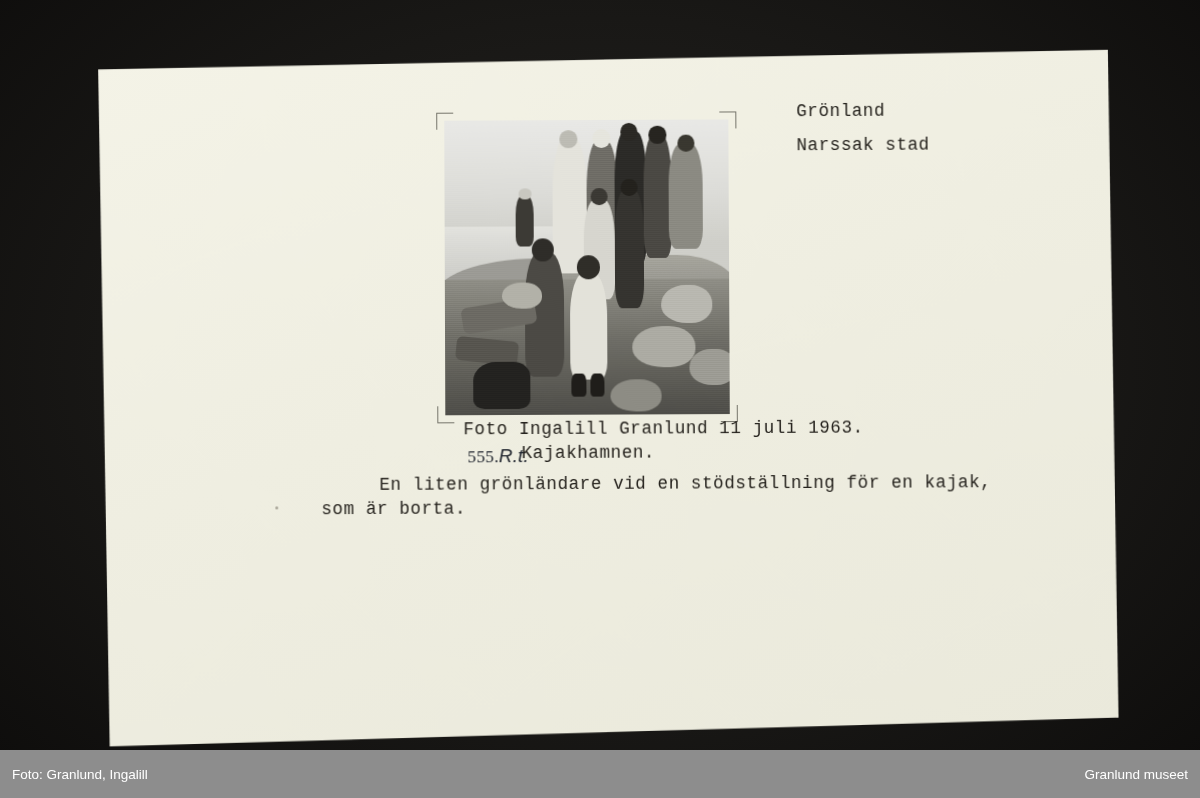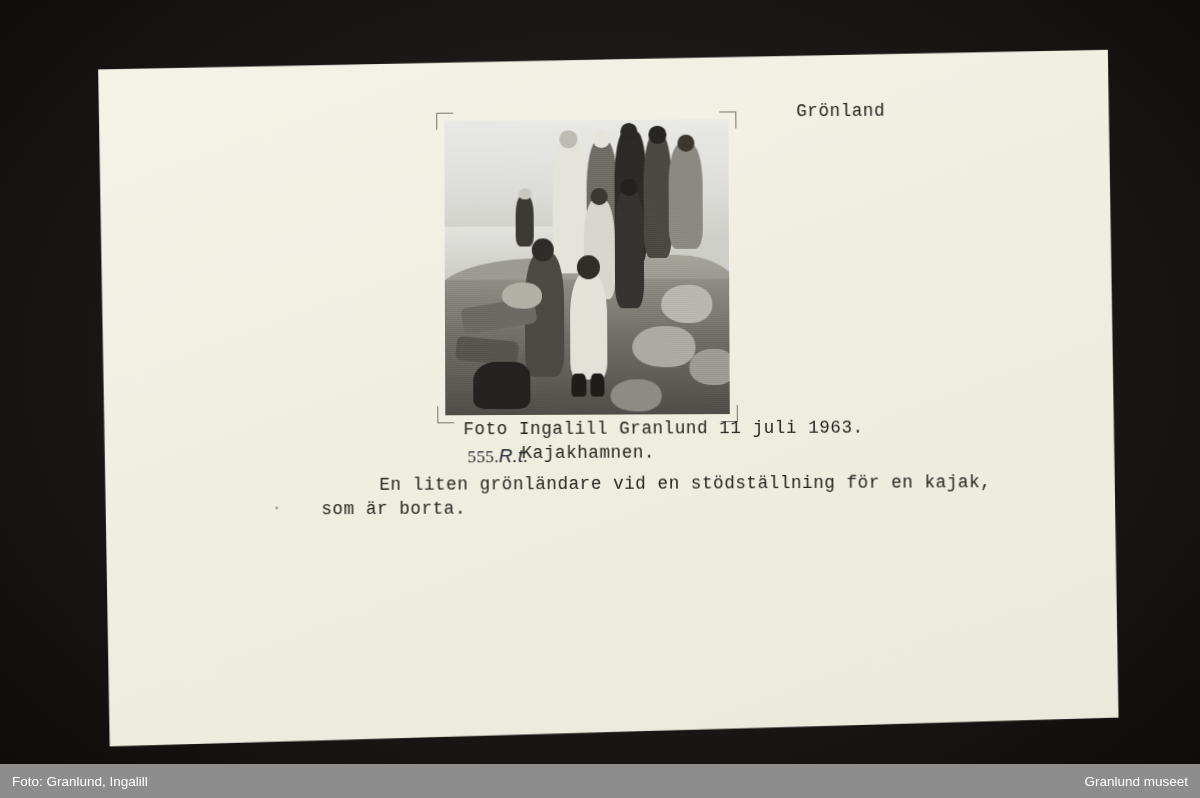--- a/index.html
+++ b/index.html
@@ -186,21 +186,21 @@
     width: 3px; height: 3px;
     background: #a9a598;
     border-radius: 50%;
   }
 
   
   #credit-bar {
     position: absolute;
     left: 0; bottom: 0;
     width: 1200px;
-    height: 34px;
+    height: 48px;
     background: #8d8d8d;
     display: flex;
     align-items: center;
     justify-content: space-between;
     padding: 0 12px;
     box-sizing: border-box;
   }
   #credit-bar span {
     font-family: "Liberation Sans", sans-serif;
     font-size: 13.5px;
@@ -270,20 +270,21 @@
       <div id="photo-grain"></div>
     </div>
     <div class="corner tl"></div>
     <div class="corner tr"></div>
     <div class="corner bl"></div>
     <div class="corner br"></div>
   </div>
 
   <div id="header-block">
     <span class="tw">Grönland</span>
+    <span class="tw">Narssak stad</span>
   </div>
 
   <div id="caption-block">
     <div class="tw" id="cap-credit">Foto Ingalill Granlund 11 juli 1963.</div>
     <div class="tw" id="cap-place">Kajakhamnen.</div>
     <div id="cap-desc">
       <span class="tw" id="cap-desc-l1">En liten grönländare vid en stödställning för en kajak,</span>
       <span class="tw" id="cap-desc-l2">som är borta.</span>
     </div>
   </div>

